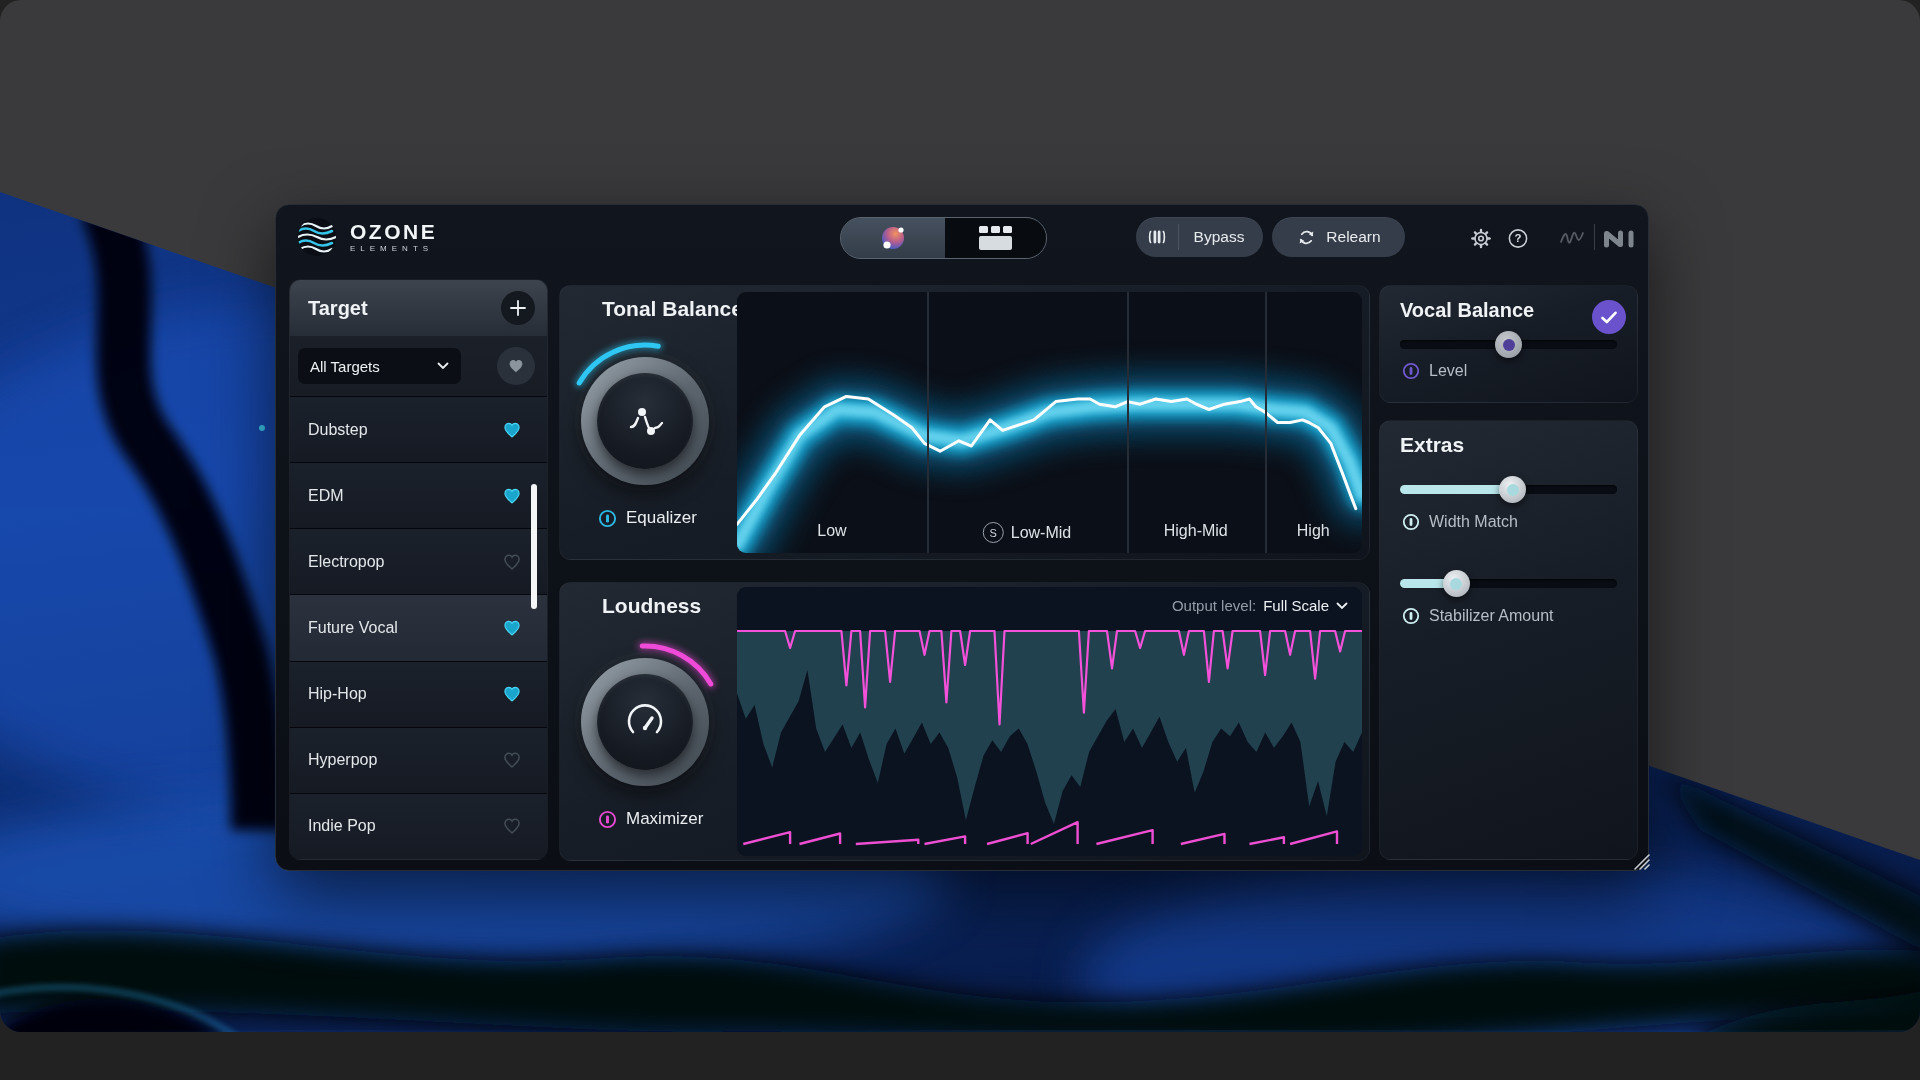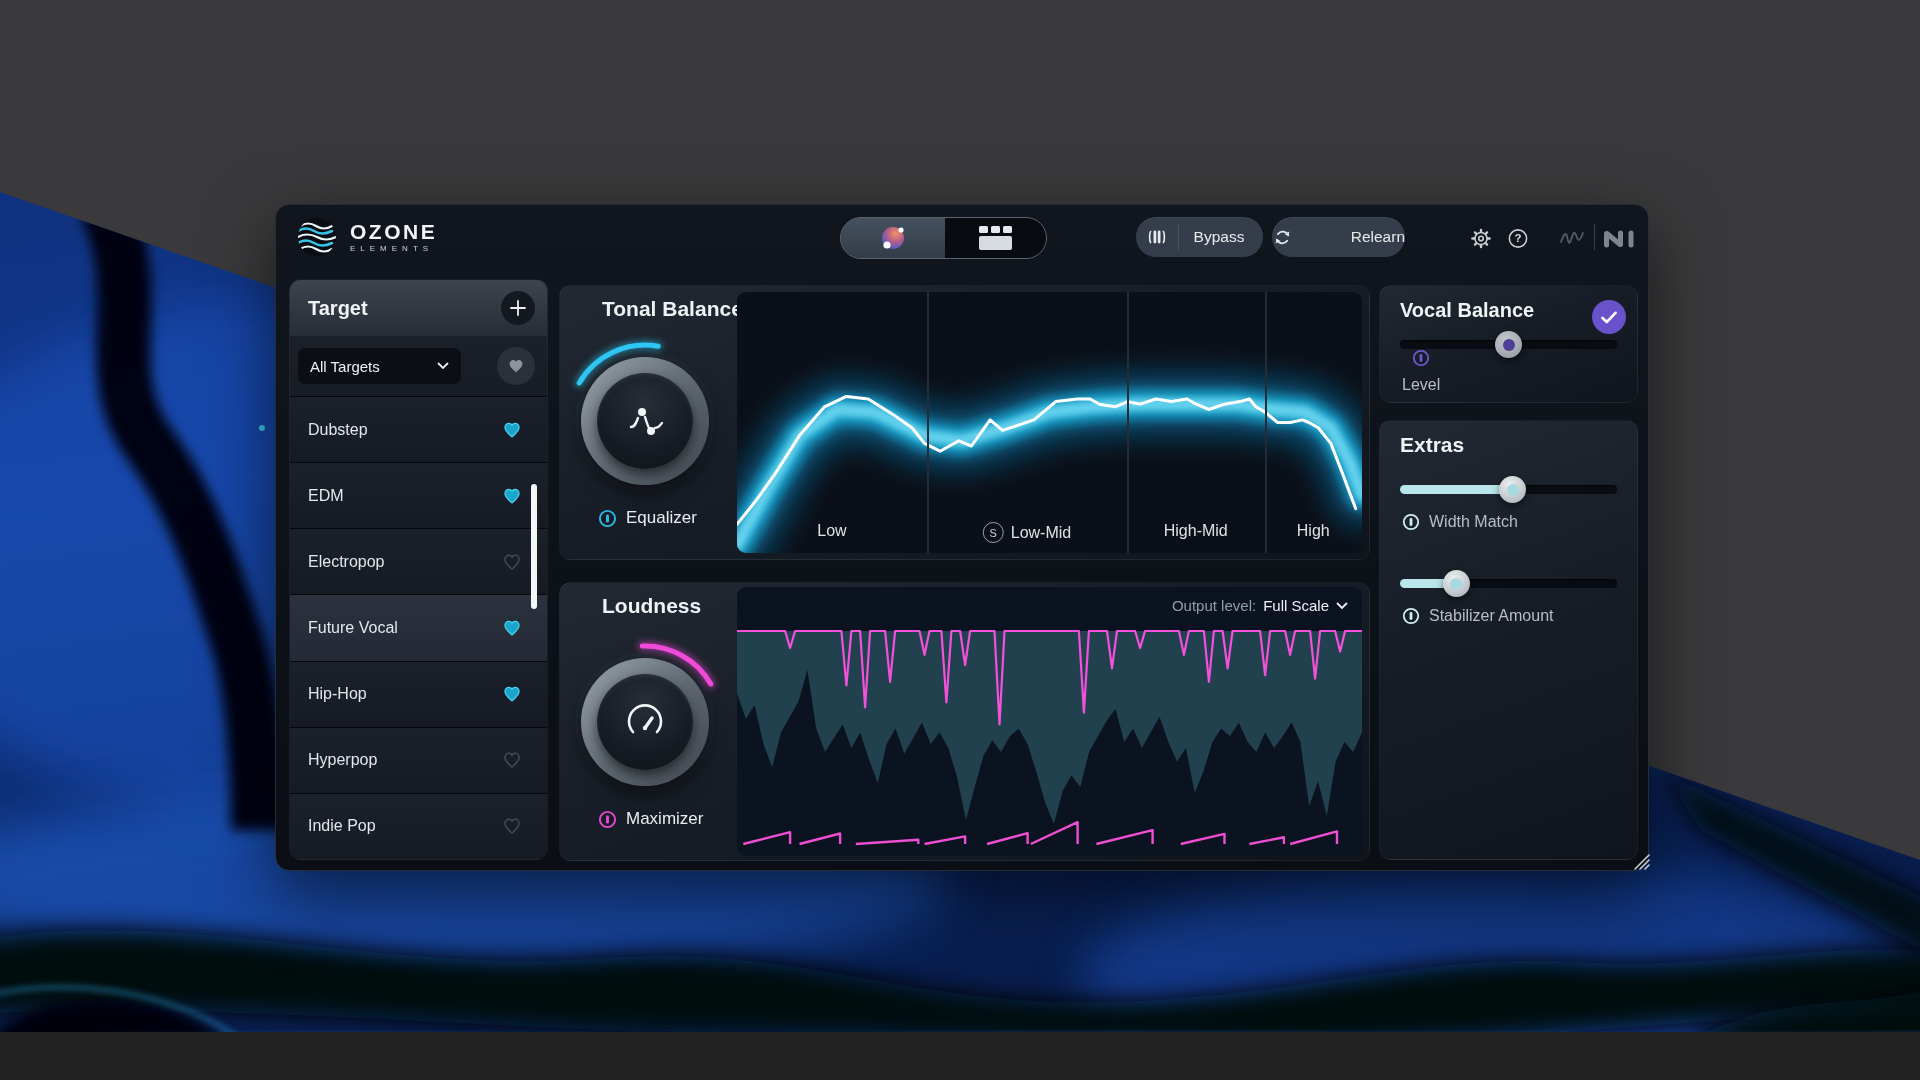--- a/index.html
+++ b/index.html
@@ -1,17 +1,17 @@
 <!DOCTYPE html>
 <html><head>
 <meta charset="utf-8">
 <style>
   html,body{margin:0;padding:0;background:#222;}
   #screen{position:relative;width:1920px;height:1032px;overflow:hidden;
-    font-family:"Liberation Sans","DejaVu Sans",sans-serif;-webkit-font-smoothing:antialiased;}
+    font-family:"Liberation Sans","DejaVu Sans",sans-serif;border-radius:21px;-webkit-font-smoothing:antialiased;}
   #bg-art{position:absolute;left:0;top:0;}
   
   .window{position:absolute;left:275px;top:204px;width:1372px;height:665px;
     background:linear-gradient(180deg,#11151d 0%,#0d1118 55%,#0b0f15 100%);
     border-radius:14px;border:1px solid #272d36;box-shadow:0 24px 70px rgba(0,0,0,.6);}
   .abs{position:absolute;}
   
   .logo{left:22px;top:13px;display:flex;align-items:center;gap:14px;}
   .logo-title{color:#f2f5f7;font-weight:700;font-size:21px;letter-spacing:2.5px;line-height:20px;}
   .logo-sub{color:#cdd3da;font-size:8px;letter-spacing:5px;margin-top:2px;}
@@ -19,21 +19,21 @@
     overflow:hidden;border:1px solid #5a636e;background:#39434f;cursor:pointer;}
   .toggle-left{width:104px;display:flex;align-items:center;justify-content:center;
     background:linear-gradient(#46515f,#333d49);}
   .toggle-right{flex:1;display:flex;align-items:center;justify-content:center;background:#080b10;}
   .pillbtn{top:12px;height:40px;border-radius:21px;background:#343d49;display:flex;
     align-items:center;color:#e8ebee;font-size:15.5px;cursor:pointer;box-shadow:inset 0 1px 0 rgba(255,255,255,.05);}
   .bypass{left:860px;width:127px;}
   .bypass-seg{width:42px;height:26px;display:flex;align-items:center;justify-content:center;
     border-right:1px solid #4a5460;}
   .bypass-label{flex:1;text-align:center;padding-right:4px;}
-  .relearn{left:996px;width:133px;justify-content:space-between;gap:9px;}
+  .relearn{left:996px;width:133px;justify-content:center;gap:9px;}
   .tb-icon{top:22px;width:22px;height:22px;display:flex;align-items:center;justify-content:center;cursor:pointer;}
   .tb-div{left:1318px;top:19px;width:1px;height:26px;background:#3a3f46;}
   
   .panel{background:linear-gradient(160deg,#222932 0%,#171d26 45%,#10151d 100%);
     border-radius:12px;border:1px solid rgba(255,255,255,.04);}
   .p-title{color:#f0f3f5;font-size:21px;font-weight:700;}
   
   .target{left:13px;top:74px;width:257px;height:579px;display:flex;flex-direction:column;
     background:linear-gradient(#1d232c,#12161e 40%,#10141c);border-radius:12px;overflow:hidden;
     border:1px solid rgba(255,255,255,.04);}
@@ -415,21 +415,21 @@
       <svg width="16" height="13" viewBox="0 0 16 13" fill="none" stroke="#ffffff" stroke-width="2.6" stroke-linecap="round" stroke-linejoin="round">
         <path d="M1.5,7 L5.8,11 L14.5,1.8"></path>
       </svg>
     </div>
     <div class="hslider" style="left:20px;top:54px;width:217px;height:9px;">
       <div class="sl-track"></div>
       <div class="sl-thumb" style="background: radial-gradient(circle at 40% 32%, rgb(195, 199, 204), rgb(159, 165, 171) 70%, rgb(134, 141, 148)); left: calc(50% - 13.5px);">
         <div class="sl-dot" style="background:#4f3f99;"></div>
       </div>
     </div>
-    <div class="icon-label" style="left:22px;top:63px;flex-direction:column;">
+    <div class="icon-label" style="left:22px;top:76px;">
       <svg width="18" height="18" viewBox="0 0 18 18">
         <circle cx="9" cy="9" r="7.2" fill="none" stroke="#6f58cf" stroke-width="1.8"></circle>
         <rect x="7.6" y="5.1" width="2.8" height="7.8" rx="1.4" fill="#6f58cf"></rect>
       </svg>
       <span>Level</span>
     </div>
   </div>
 
   <div class="abs panel extras">
     <div class="abs p-title" style="left:20px;top:12px;">Extras</div>

